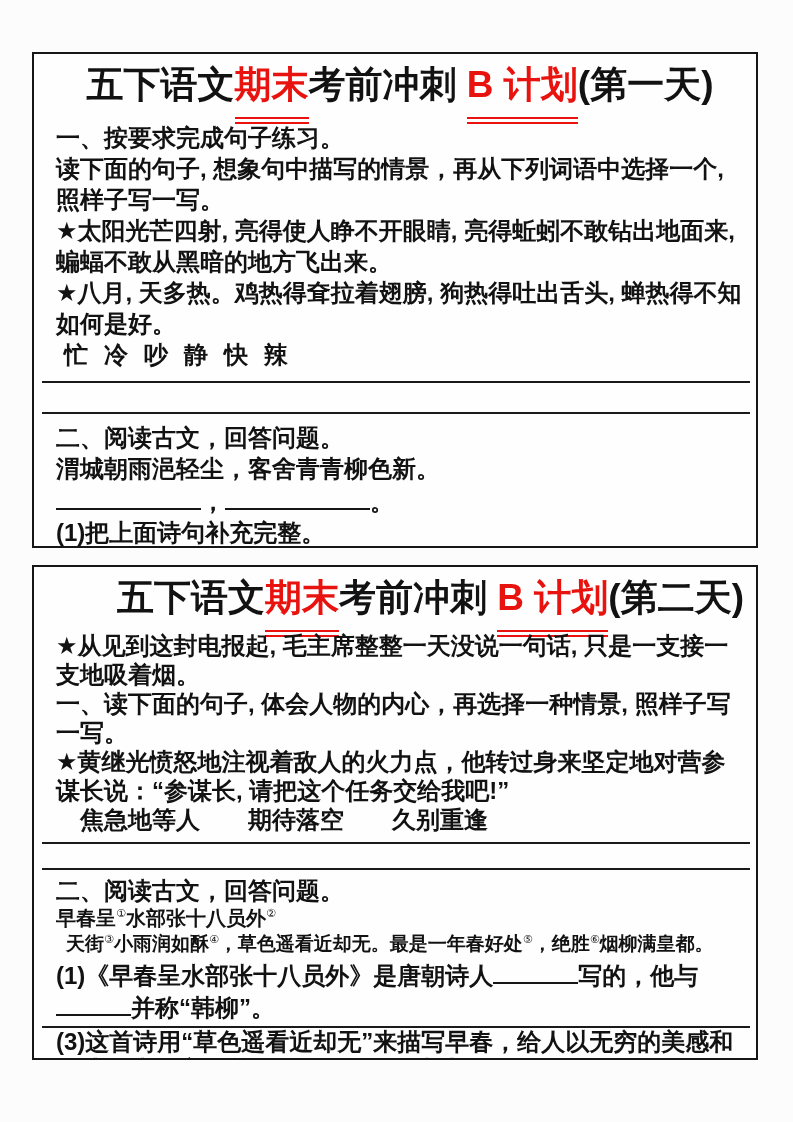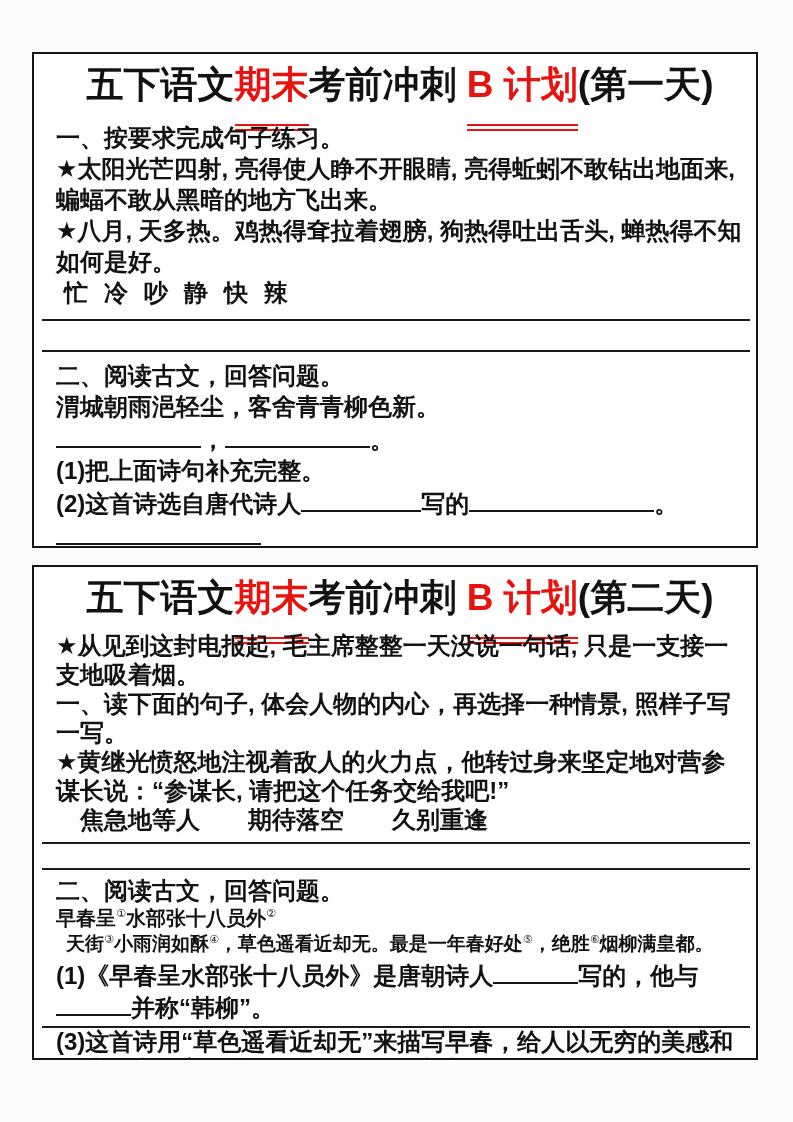--- a/index.html
+++ b/index.html
@@ -15,23 +15,23 @@
     background:#fefefe;border:2px solid #161616;
     padding:2px 12px 0 22px;overflow:hidden;
   }
   .card1{top:52px;height:496px;}
   .card2{top:565px;height:495px;}
 
   h1.title{
     margin:0 0 8px 0;text-align:center;white-space:nowrap;
     font-size:37px;line-height:58px;font-weight:700;letter-spacing:0;
   }
-  .card2 h1.title{margin-bottom:4px;}
+  .card2 h1.title{margin-bottom:4px;text-align:right;}
   .red{color:var(--accent,#e8120e);}
-  .u{border-bottom:7px double var(--accent,#e8120e);padding-bottom:19px;}
+  .u{border-bottom:7px double var(--accent,#e8120e);padding-bottom:12px;}
 
   .row{font-size:24px;line-height:31px;margin:0;font-weight:600;}
   .card2 .s1row{line-height:29px;}
   .card2 .s2row{line-height:30px;}
   .bold{font-weight:700;}
   .center{text-align:left;}
 
   .wordbank{text-align:left;font-weight:700;}
   .wordbank1 span{display:inline-block;margin:0 8px;}
   .wordbank2 span{display:inline-block;margin:0 24px;}
@@ -62,20 +62,21 @@
 </style>
 </head>
 <body>
 
 <div class="page">
 
   <section class="card card1">
     <h1 class="title"><span>五下语文</span><span class="red u">期末</span><span>考前冲刺 </span><span class="red u">B 计划</span><span>(第一天)</span></h1>
 
     <p class="row bold">一、按要求完成句子练习。</p>
+    <p class="row">读下面的句子, 想象句中描写的情景，再从下列词语中选择一个, 照样子写一写。</p>
     <p class="row">★太阳光芒四射, 亮得使人睁不开眼睛, 亮得蚯蚓不敢钻出地面来, 蝙蝠不敢从黑暗的地方飞出来。</p>
     <p class="row">★八月, 天多热。鸡热得耷拉着翅膀, 狗热得吐出舌头, 蝉热得不知如何是好。</p>
 
     <div class="row wordbank wordbank1">
       <span>忙</span><span>冷</span><span>吵</span><span>静</span><span>快</span><span>辣</span>
     </div>
 
     <div class="ansline a1"></div>
     <div class="ansline a2"></div>
 

